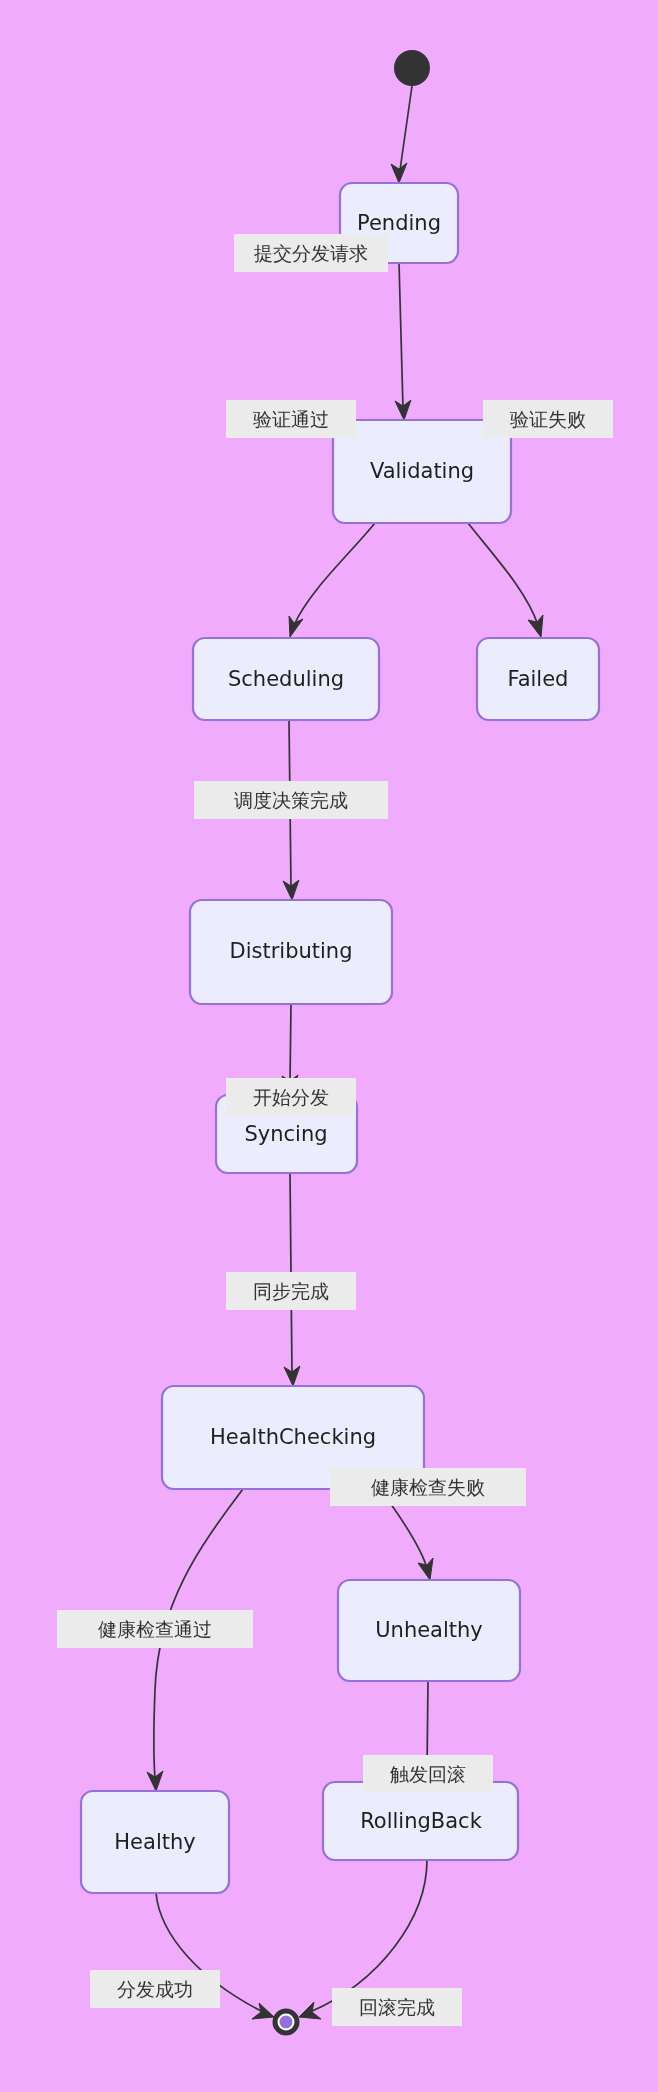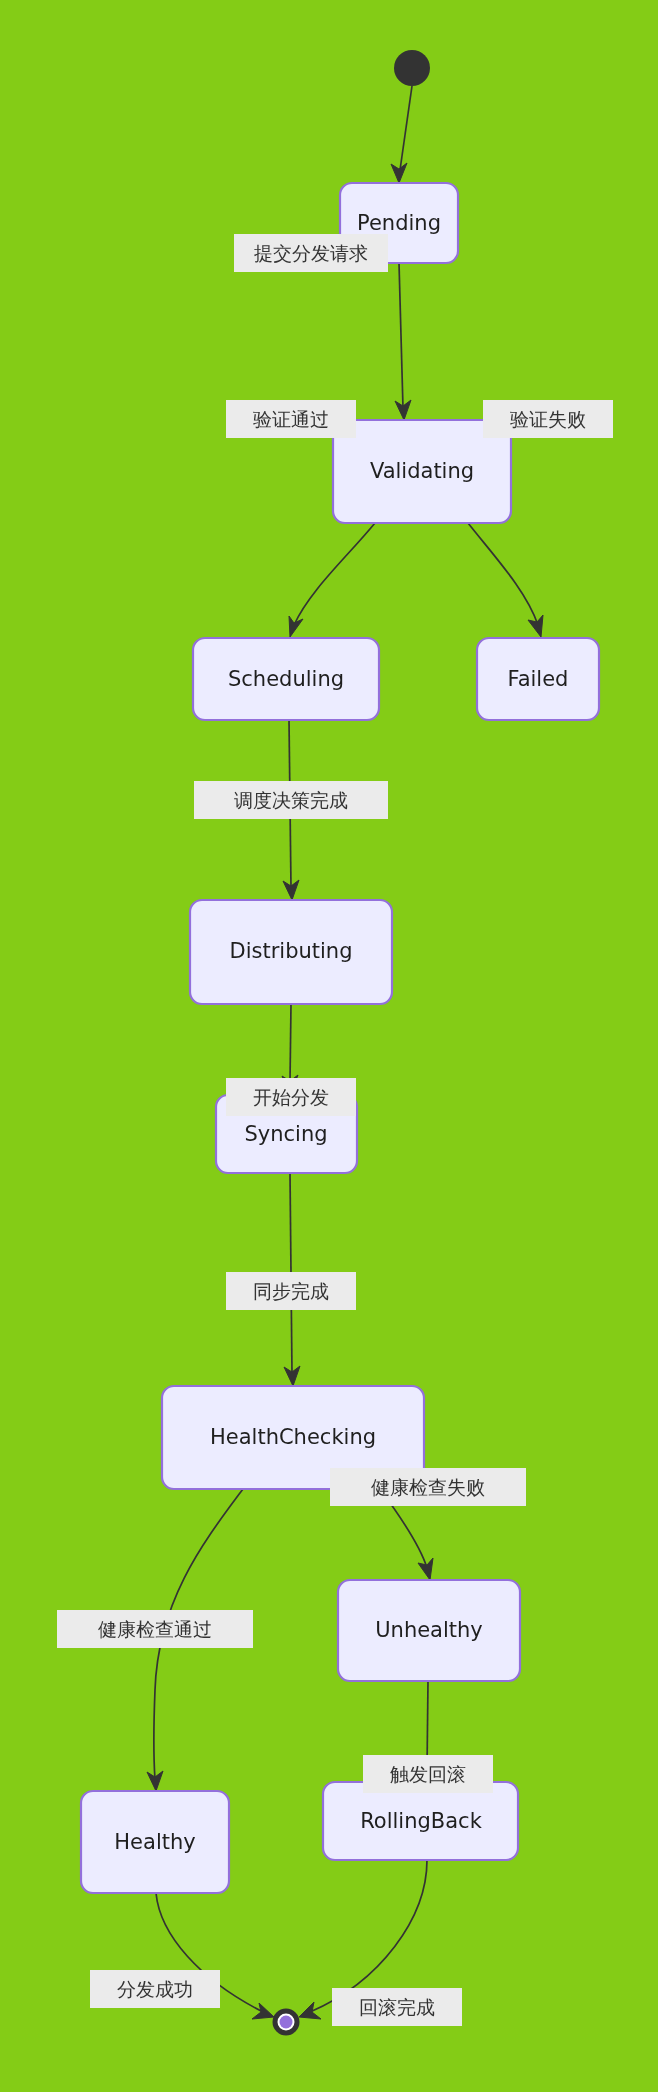--- a/index.html
+++ b/index.html
@@ -10,21 +10,21 @@
   body {
     width: 658px;
     height: 2092px;
     font-family: "DejaVu Sans", sans-serif;
     overflow: hidden;
   }
   #diagram-root {
     position: relative;
     width: 658px;
     height: 2092px;
-    background: #84cc16;
+    background: #f0abfc;
   }
   svg.diagram-canvas {
     position: absolute;
     left: 0;
     top: 0;
     width: 658px;
     height: 2092px;
     display: block;
   }
   .state-box-rect {

